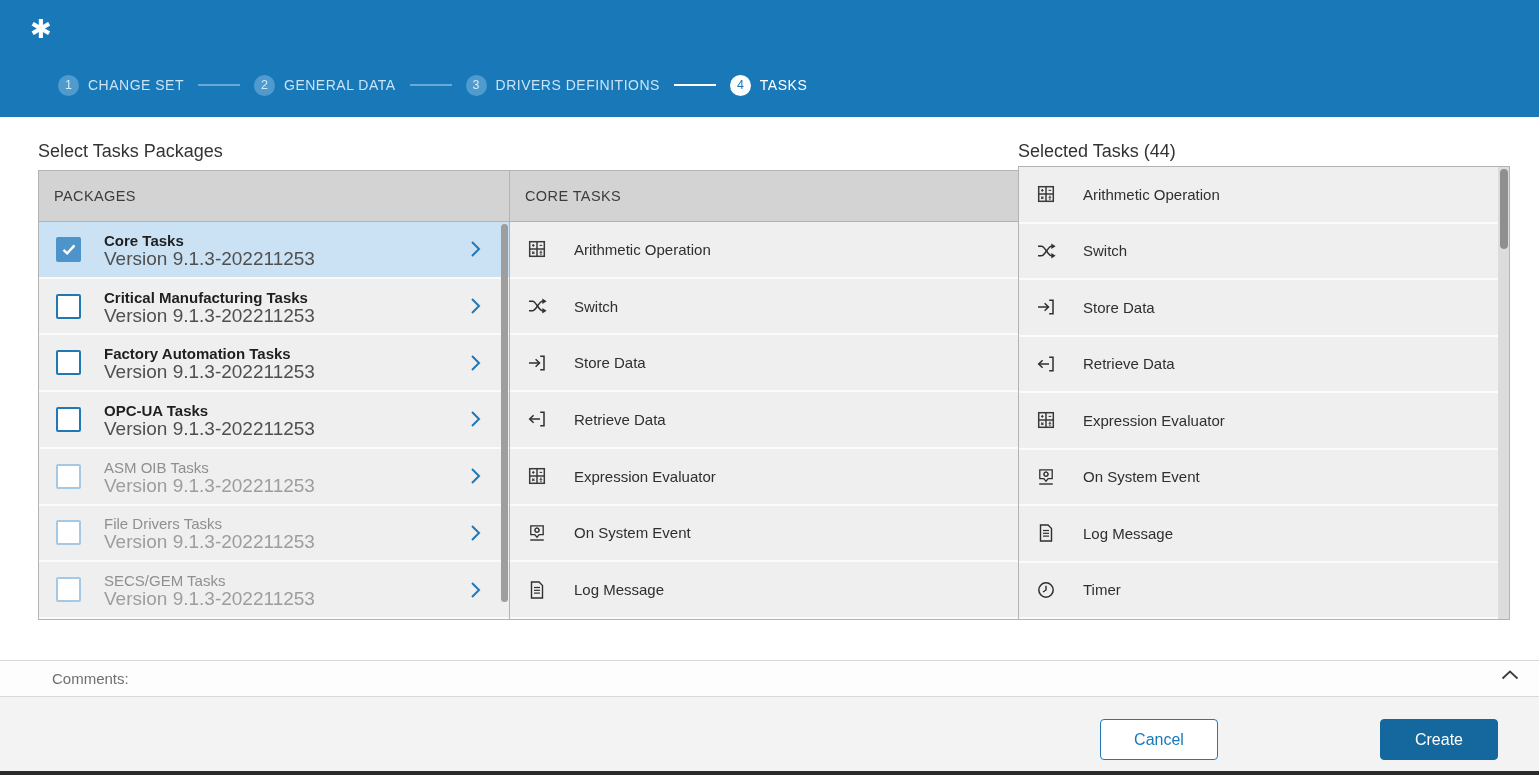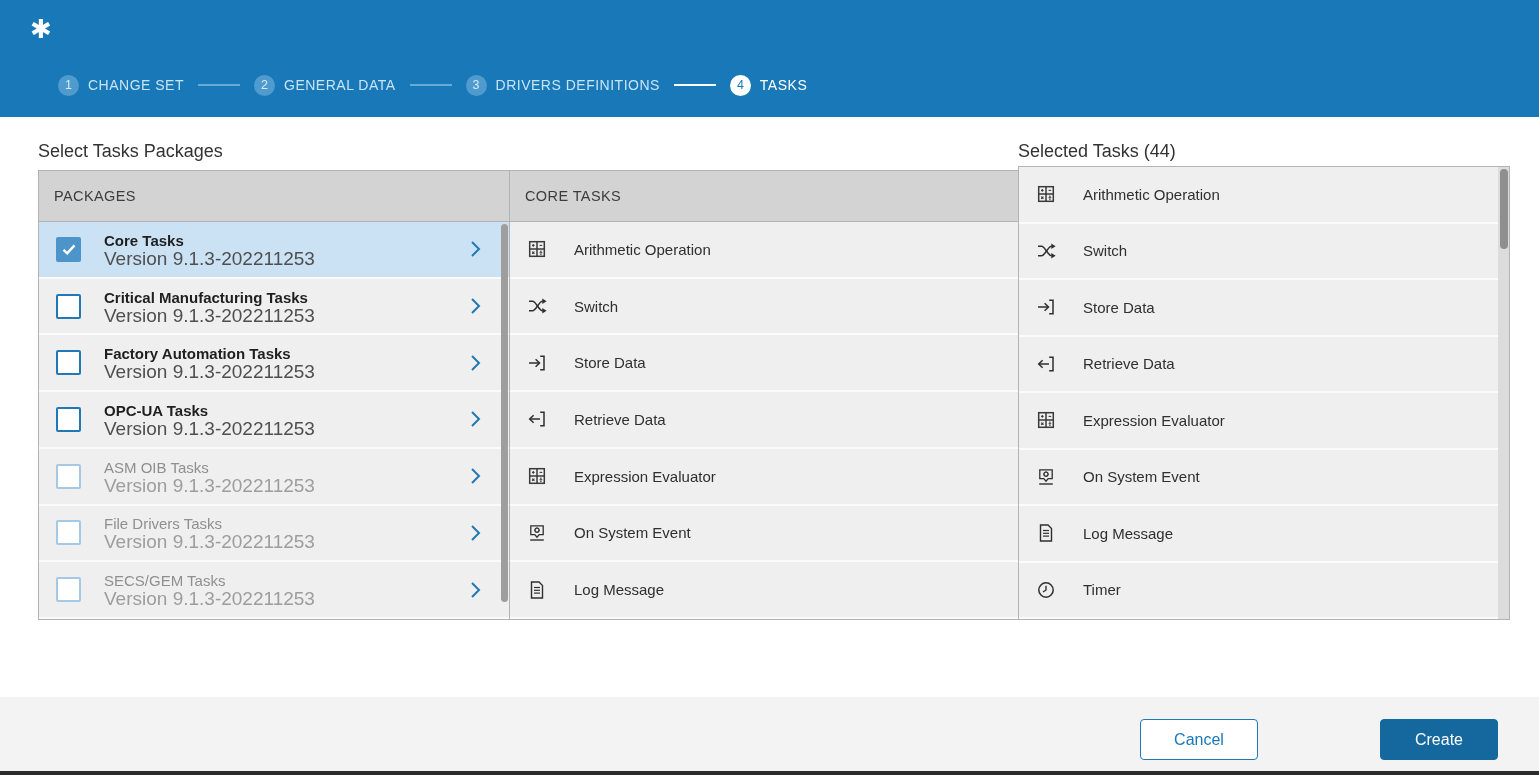--- a/index.html
+++ b/index.html
@@ -75,21 +75,21 @@
                 border-top:1px solid #d8d8d8;border-bottom:1px solid #d8d8d8;box-sizing:border-box;
                 display:flex;align-items:center;}
   .comments-label{padding-left:52px;font-size:15px;color:#6f6f6f;}
   .collapse-btn{position:absolute;right:20px;top:9px;cursor:pointer;display:flex;}
 
   
   .footer-bar{position:absolute;left:0;top:697px;width:100%;height:74px;background:#f3f3f3;}
   .btn{position:absolute;top:22px;height:41px;border-radius:4px;font-size:16px;box-sizing:border-box;
        font-family:inherit;display:flex;align-items:center;justify-content:center;gap:9px;cursor:pointer;}
   .btn.outline{background:#ffffff;border:1px solid #2277b5;color:#1878b8;}
-  .btn.cancel{left:1140px;width:118px;}
+  .btn.cancel{left:1100px;width:118px;}
   .btn.back{left:1239px;width:118px;}
   .btn.solid{background:#15689e;border:1px solid #15689e;color:#ffffff;}
   .btn.create{left:1380px;width:118px;}
   .back-chevron{display:flex;align-items:center;}
 
   .bottom-edge{position:absolute;left:0;bottom:0;width:100%;height:4px;background:#2b2b2b;}
 </style>
 </head>
 <body>
 
@@ -476,20 +476,28 @@
             </svg>
           </span>
           <span class="task-label">Timer</span>
         </div>
       </div>
     <div class="vscroll-track sel-track">
       <div class="vscroll-thumb sel-thumb"></div>
     </div>
   </section>
 
+  <div class="comments-bar">
+    <span class="comments-label">Comments:</span>
+    <span class="collapse-btn">
+      <svg width="18" height="10" viewBox="0 0 18 10">
+          <path d="M1.5 8.5 L9 1.5 L16.5 8.5" fill="none" stroke="#3c3c3c" stroke-width="1.8"></path>
+        </svg>
+    </span>
+  </div>
 
   <footer class="footer-bar">
     <button class="btn outline cancel">
       <span>Cancel</span>
     </button>
     <button class="btn solid create">
       <span>Create</span>
     </button>
   </footer>
 

